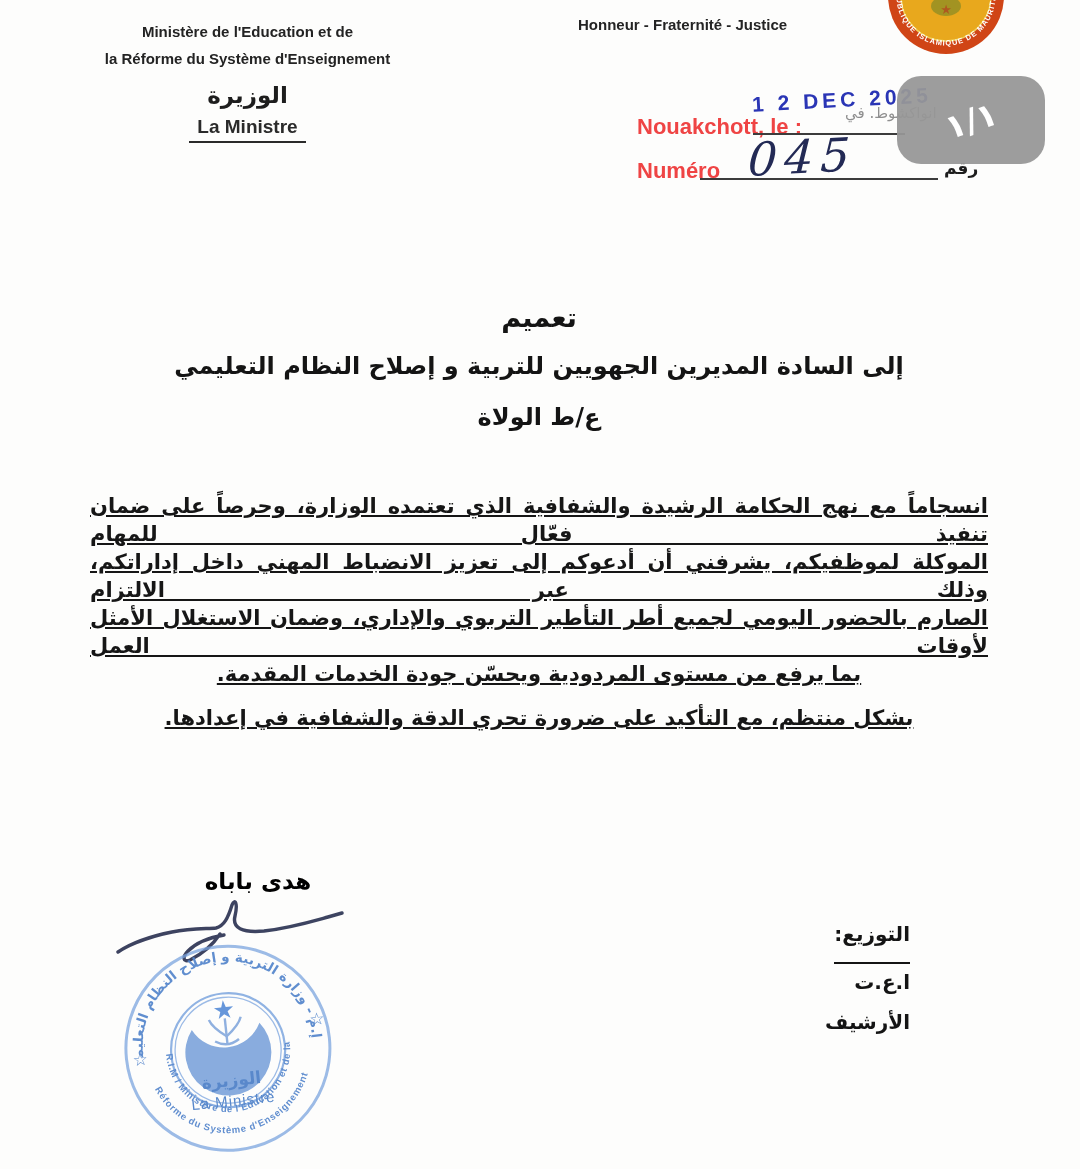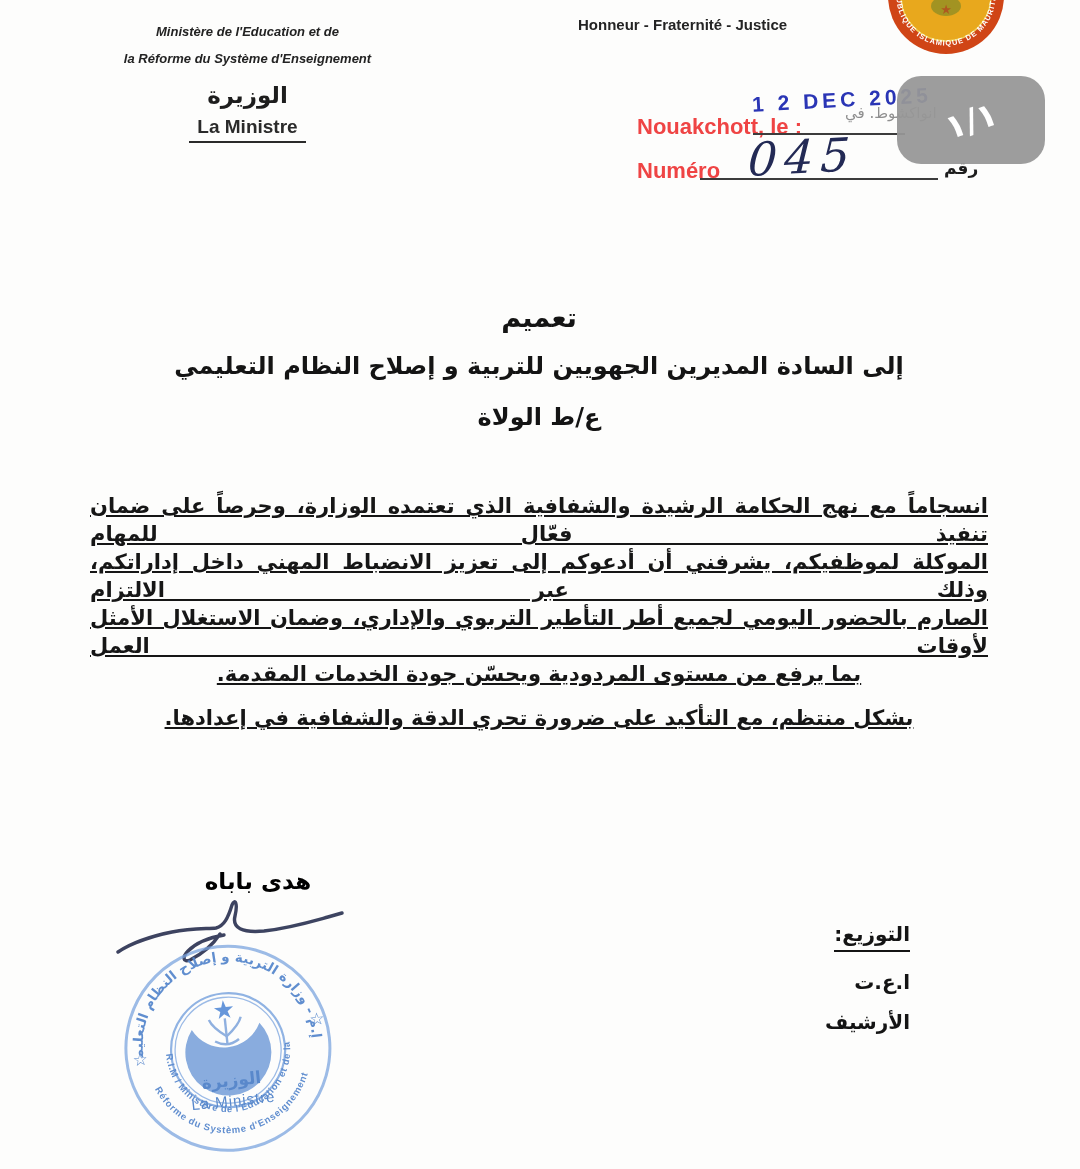--- a/index.html
+++ b/index.html
@@ -6,21 +6,21 @@
   body { background:#e9e9e9; font-family:"Liberation Sans", sans-serif; }
   .page {
     position:relative; width:1080px; height:1169px; margin:0 auto;
     background:#fdfdfc; overflow:hidden; color:#1f1f1f;
   }
   .fr { font-family:"Liberation Sans", sans-serif; }
   .ar { font-family:"DejaVu Sans", sans-serif; direction:rtl; }
 
   
   .hdr-left { position:absolute; left:75px; top:18px; width:345px; text-align:center; }
-  .hdr-left .l1, .hdr-left .l2 { font-size:13px; font-weight:bold; line-height:27px; color:#232323;font-style:italic; }
+  .hdr-left .l1, .hdr-left .l2 { font-size:15px; font-weight:bold; line-height:27px; color:#232323; }
   .hdr-left .min-ar { font-size:23px; font-weight:bold; margin-top:10px; color:#1d1d1d; }
   .hdr-left .min-fr { display:inline-block; font-size:19px; font-weight:bold; margin-top:8px;
     padding:0 8px 3px; border-bottom:2.5px solid #2a2a2a; color:#2a2a2a; }
   .motto { position:absolute; left:578px; top:16px; font-size:15px; font-weight:bold; color:#242424; }
 
   
   .emblem { position:absolute; left:880px; top:0; }
 
   
   .redact {
@@ -63,21 +63,21 @@
   
   .signer { position:absolute; left:188px; top:868px; width:140px; text-align:center;
     font-size:23px; font-weight:bold; color:#000000; }
   .sig-svg { position:absolute; left:112px; top:892px; }
   .stamp-svg { position:absolute; left:116px; top:934px; transform:rotate(-6deg); opacity:.93; }
 
   
   .dist { position:absolute; width:110px; left:800px; text-align:right; color:#141414;
     font-weight:bold; font-size:20px; }
   .dist-title { top:922px; }
-  .dist-title span { display:inline-block; border-bottom:2.5px solid #141414; padding-bottom:4px;text-align:right; }
+  .dist-title span { display:inline-block; border-bottom:2.5px solid #141414; padding-bottom:16px;text-align:right; }
   .dist-i1 { top:970px; }
   .dist-i2 { top:1010px; }
 </style>
 </head>
 <body>
 
 <div class="page">
 
   <div class="hdr-left">
     <div class="l1 fr">Ministère de l'Education et de</div>

